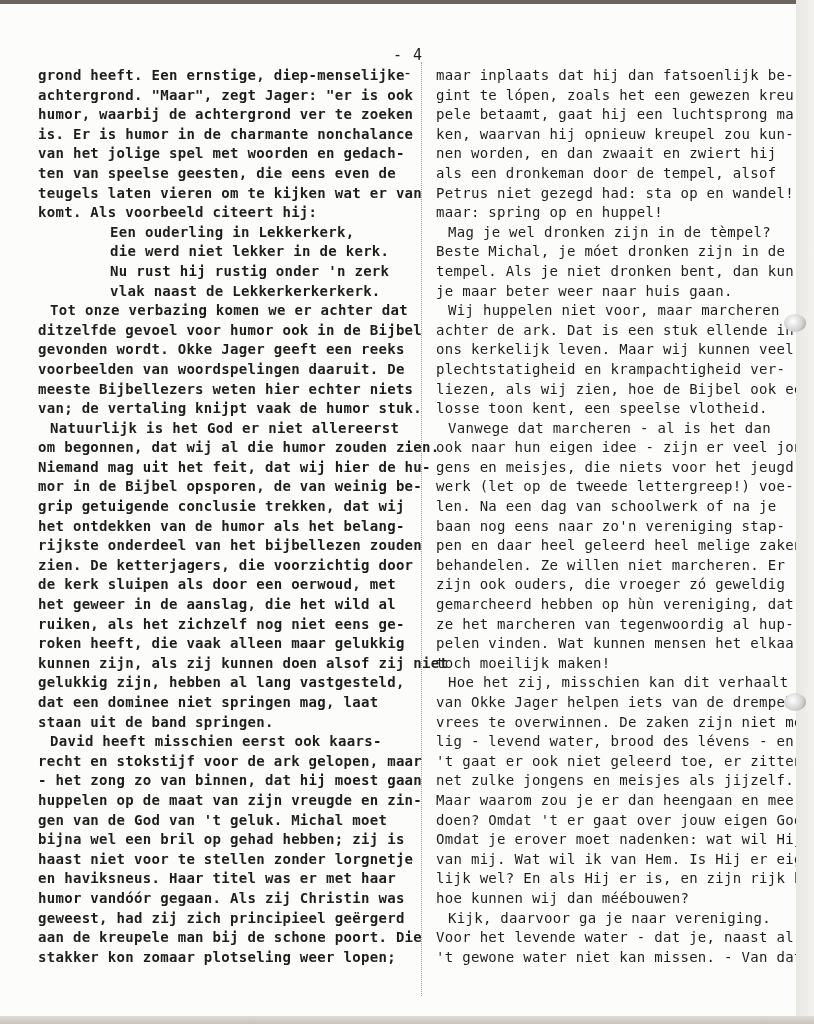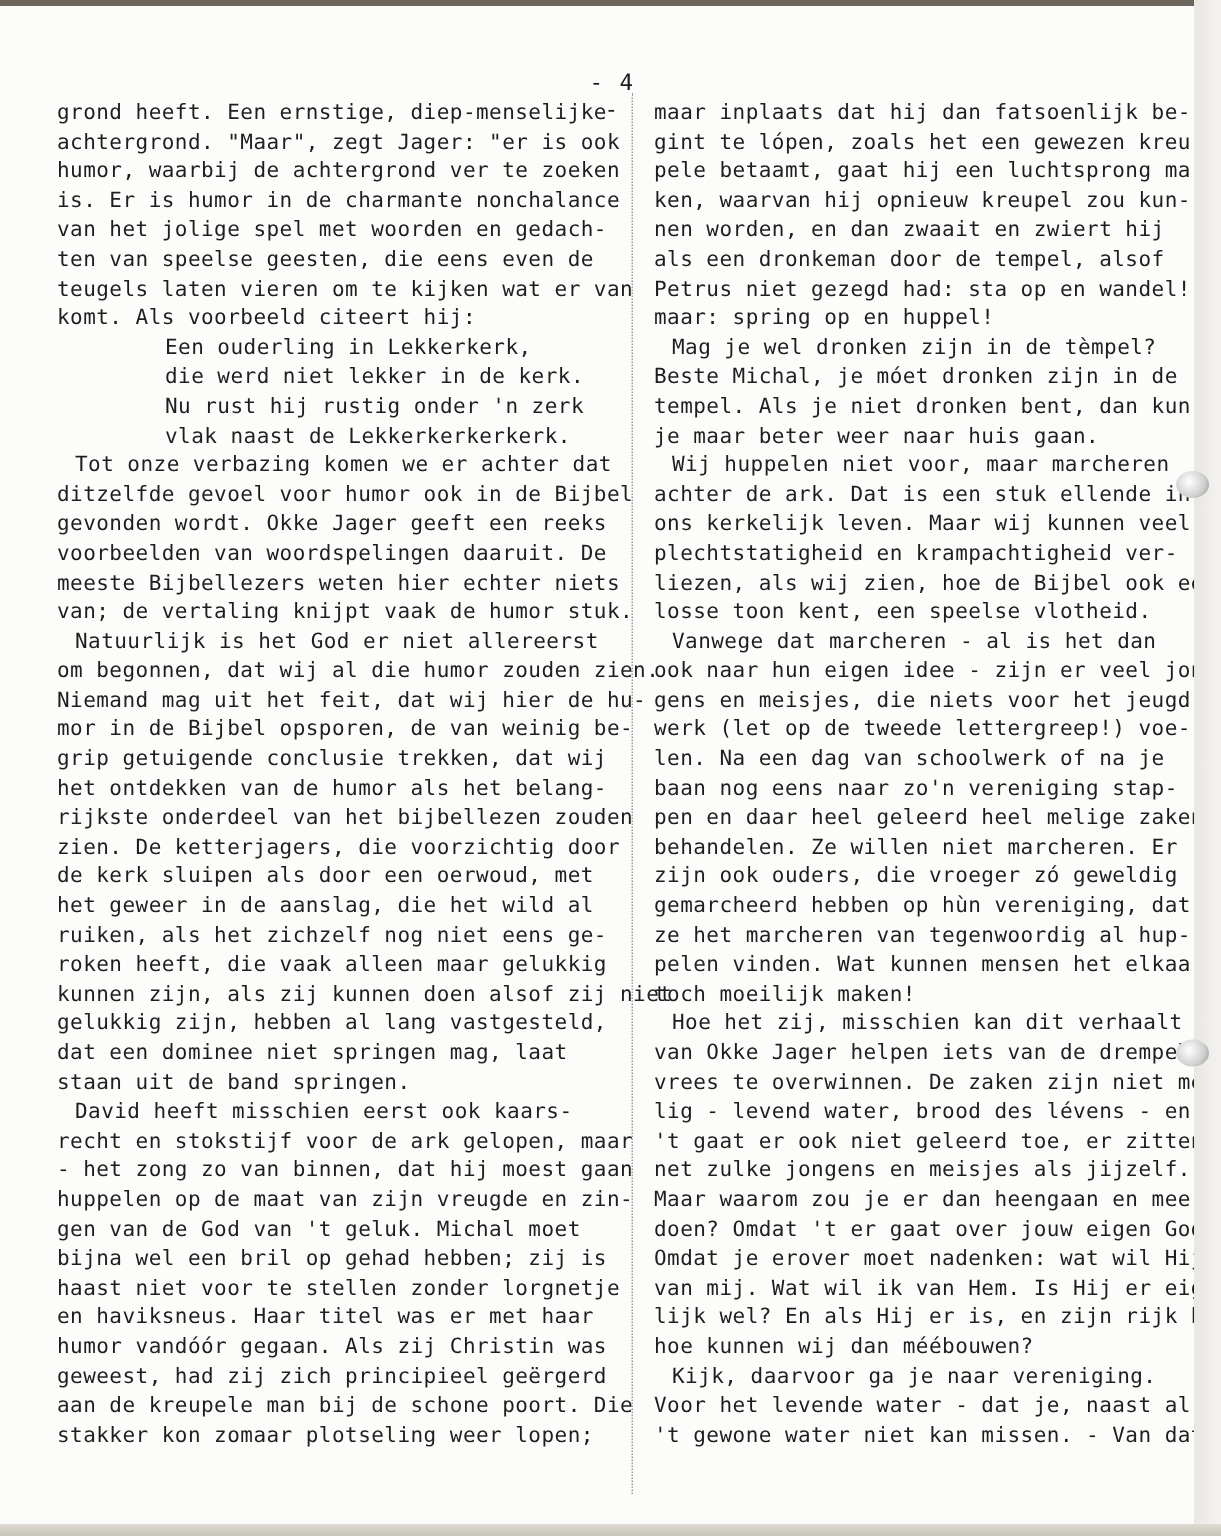--- a/index.html
+++ b/index.html
@@ -28,21 +28,21 @@
   .divider {
     position:absolute; left:421px; top:58px; width:0; height:934px;
     border-left:1px dotted #9a9a9a;
   }
   .column {
     position:absolute; top:62px;
     font-family:"DejaVu Sans Mono", monospace;
     font-size:14px; line-height:19.6px; color:#1e1e1e;
     white-space:pre; letter-spacing:0.3px;
   }
-  .col-left { left:38px; }
+  .col-left { left:38px;font-weight:bold; }
   .col-right { left:436px; }
   .line { display:block; height:19.6px; }
   .poem { padding-left:72px; }
   .indent { padding-left:12px; }
   .punch-hole {
     position:absolute; width:22px; height:18px; border-radius:50%;
     background:radial-gradient(circle at 40% 40%,#ffffff,#cfcfcf 60%,#8c8c8c);
   }
 </style>
 </head>

